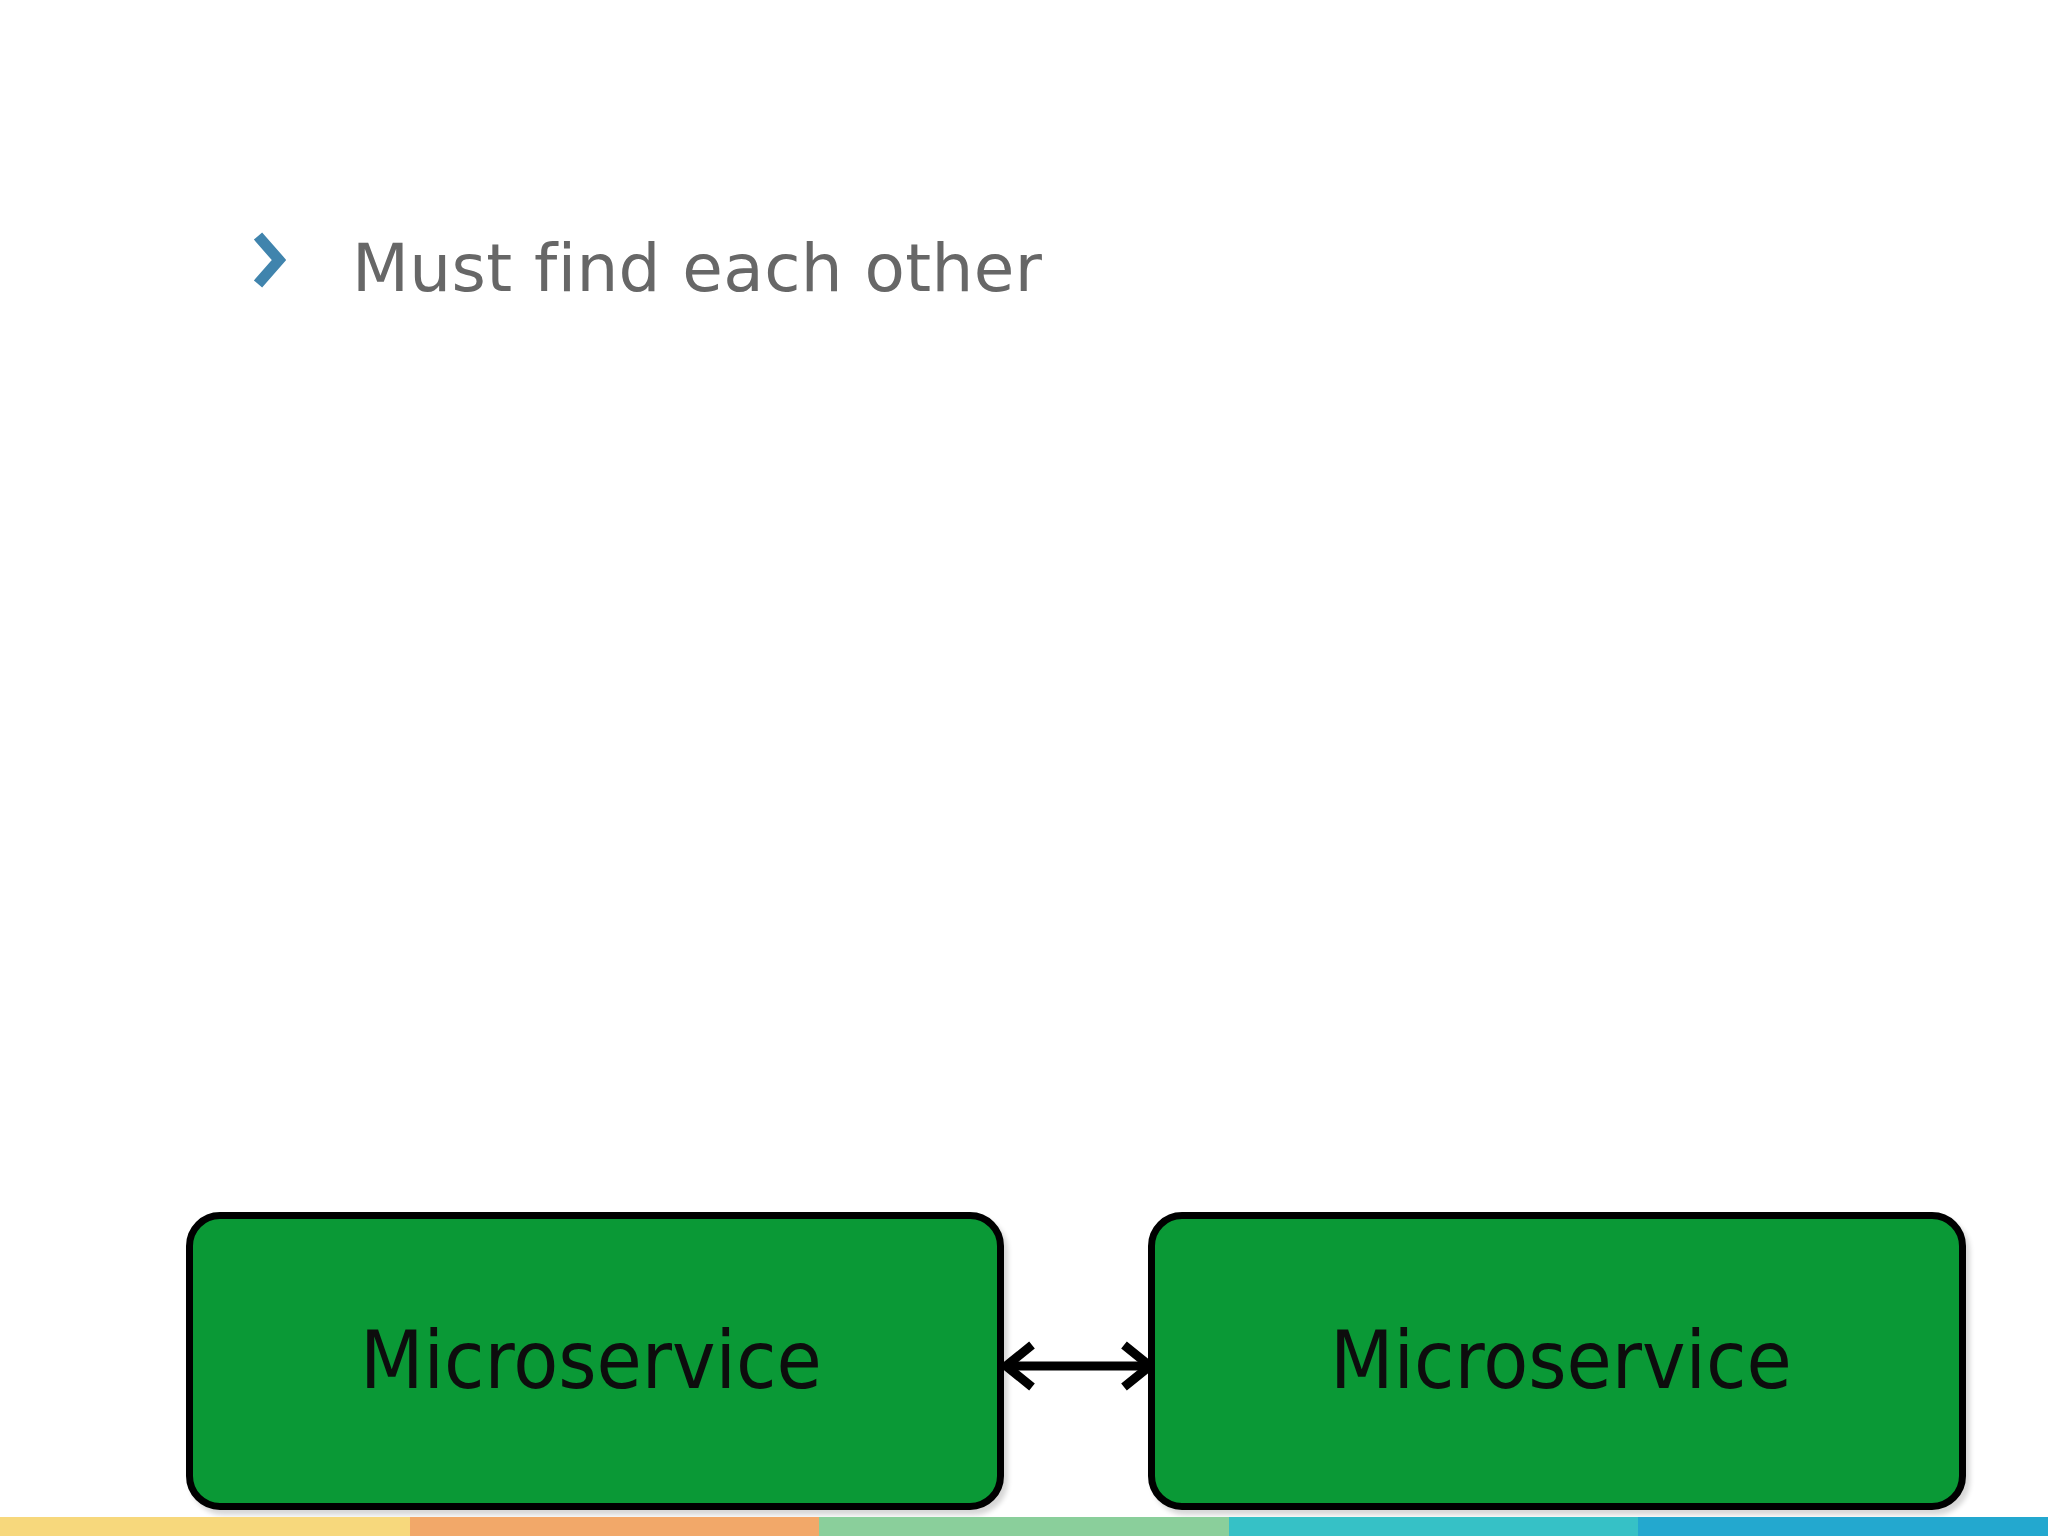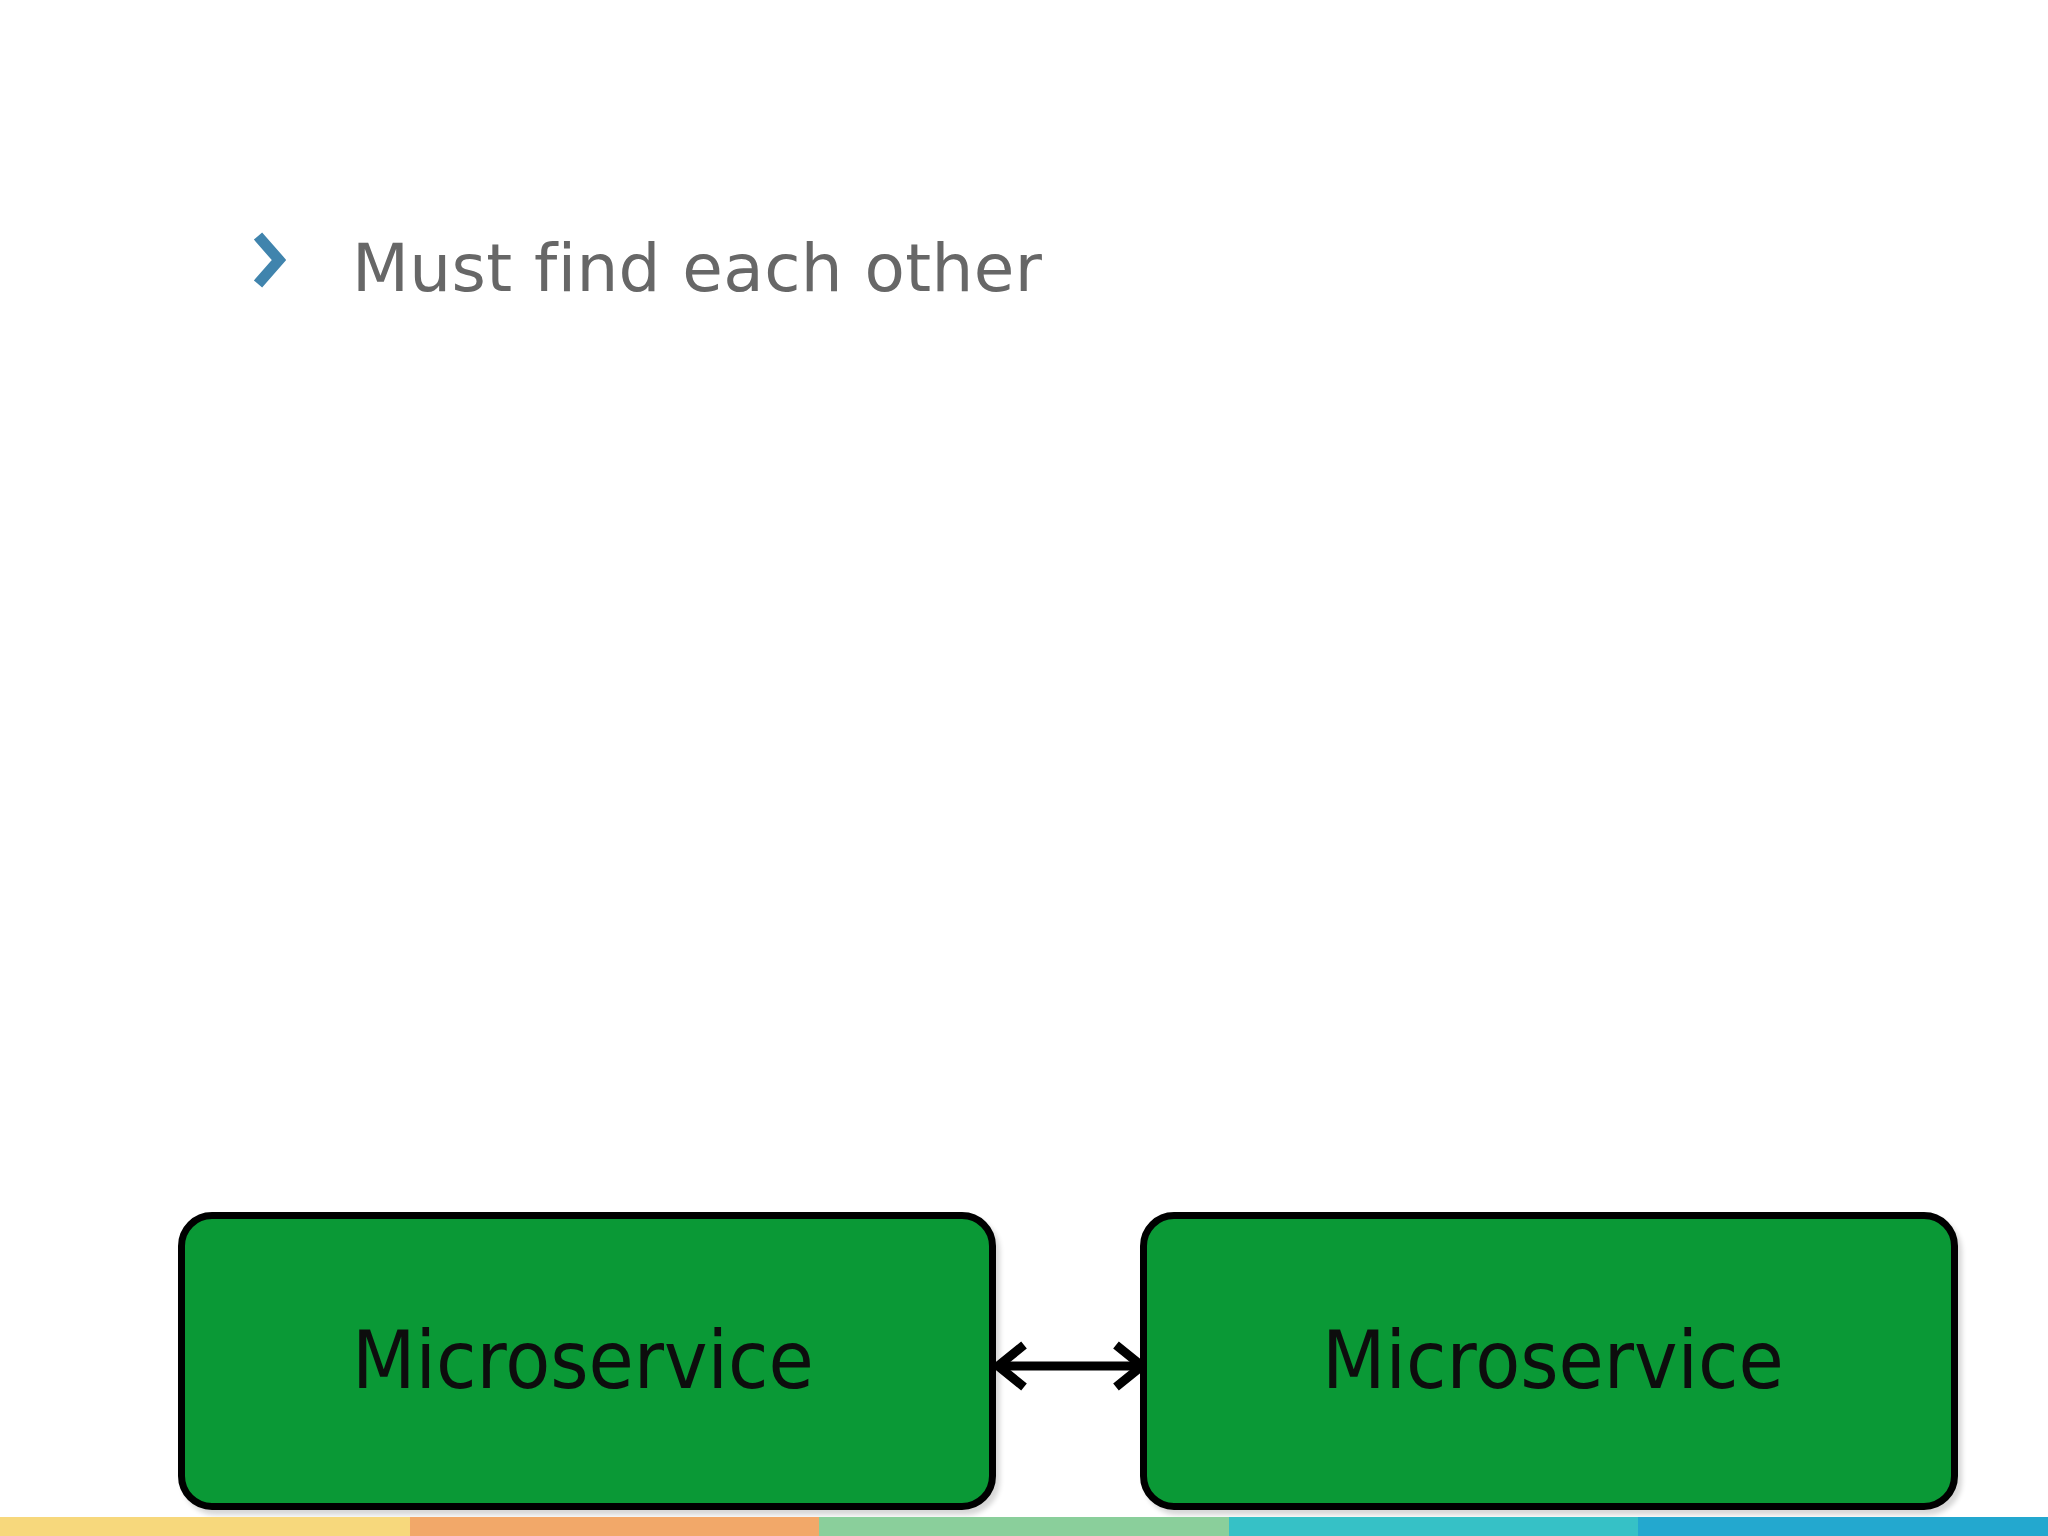--- a/index.html
+++ b/index.html
@@ -45,21 +45,21 @@
     font-weight: 400;
     letter-spacing: 0.4px;
     white-space: nowrap;
     font-family: "DejaVu Sans", "Liberation Sans", sans-serif;
     margin-top: 17px;
   }
 
   
   .diagram {
     position: absolute;
-    left: 0;
+    left: 8px;
     top: 1205px;
     width: 1878px;
     height: 315px;
   }
   .node-box {
     position: absolute;
     top: 7px;
     height: 298px;
     background: #0a9936;
     border: 7px solid #000000;

